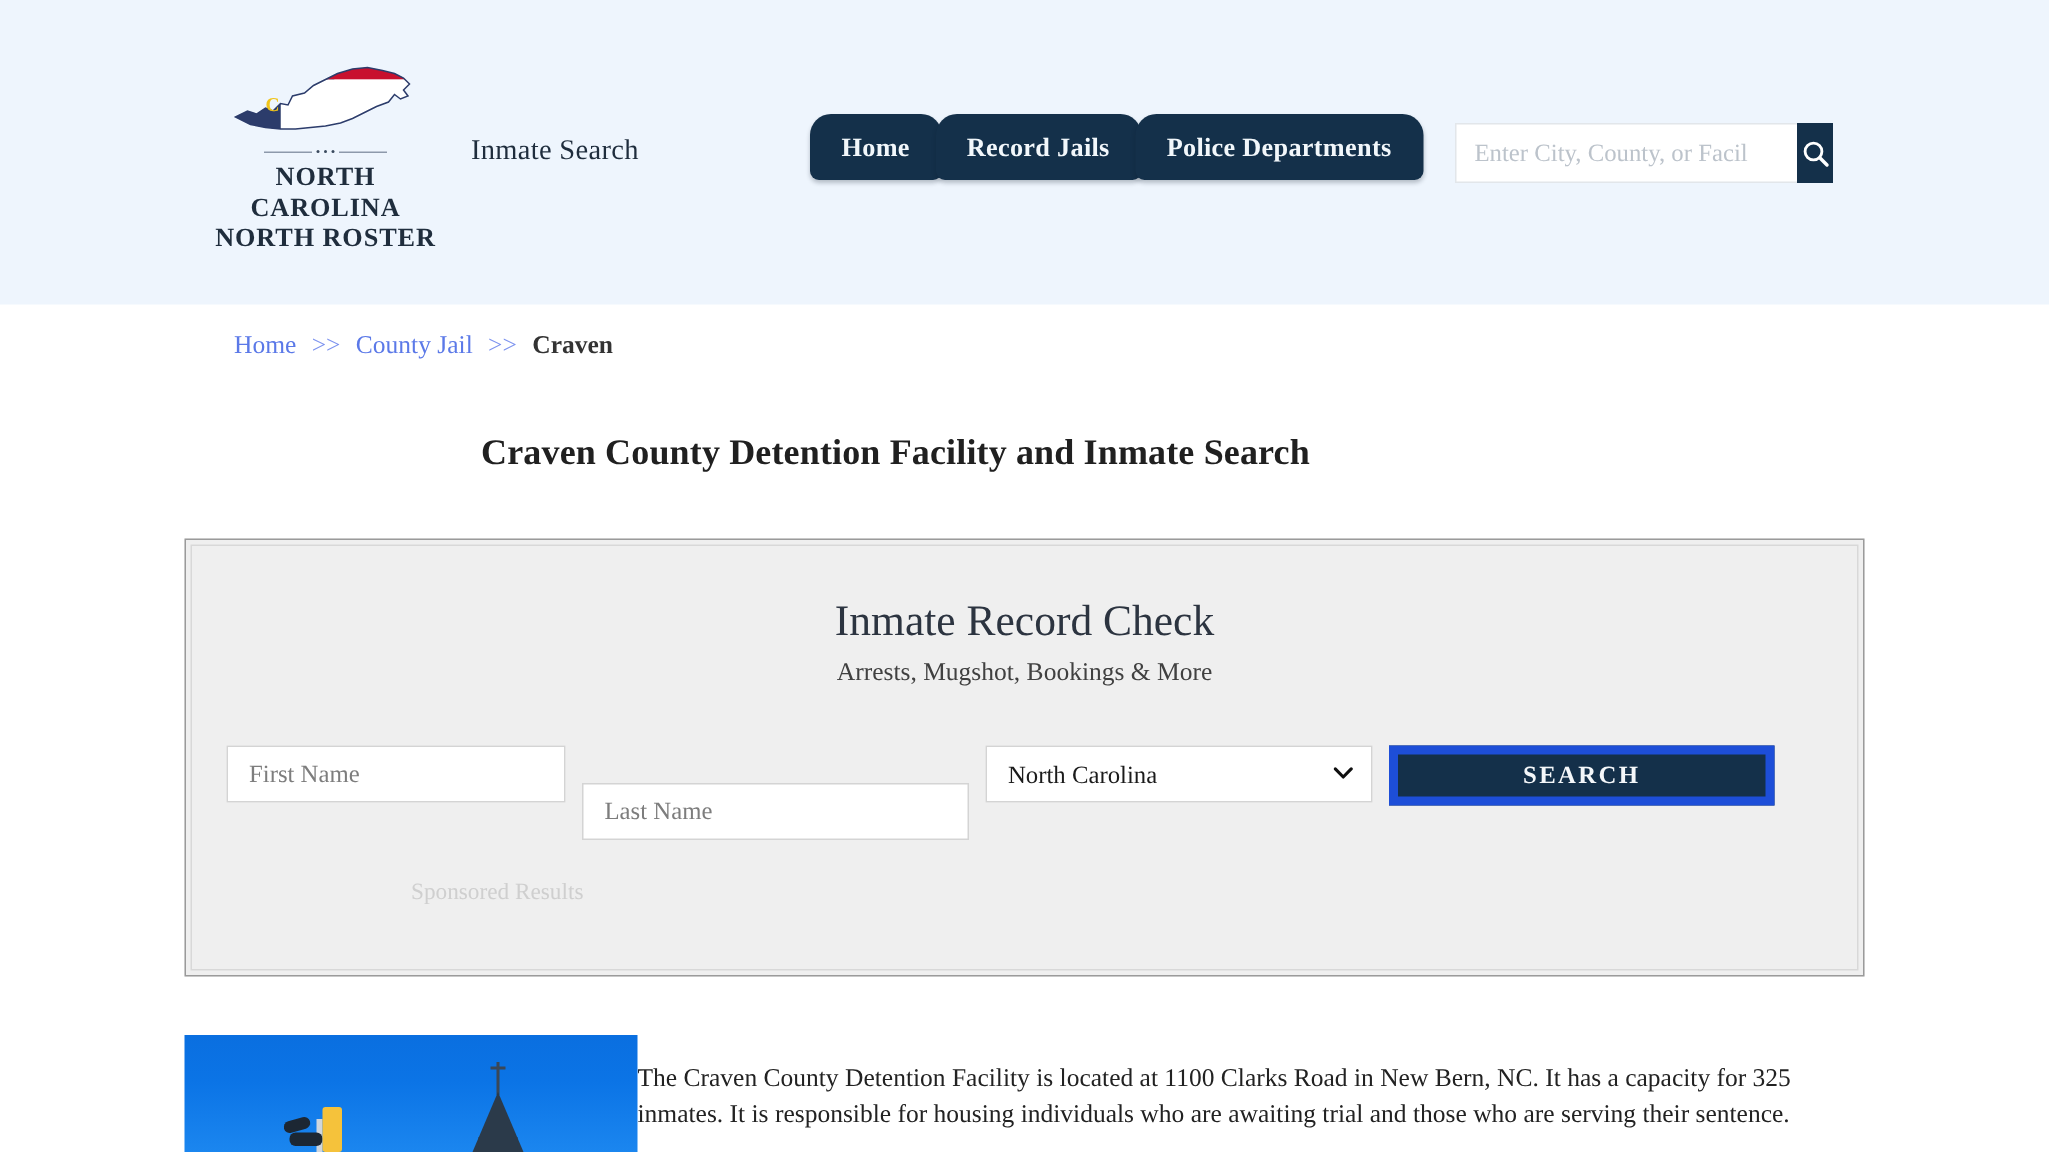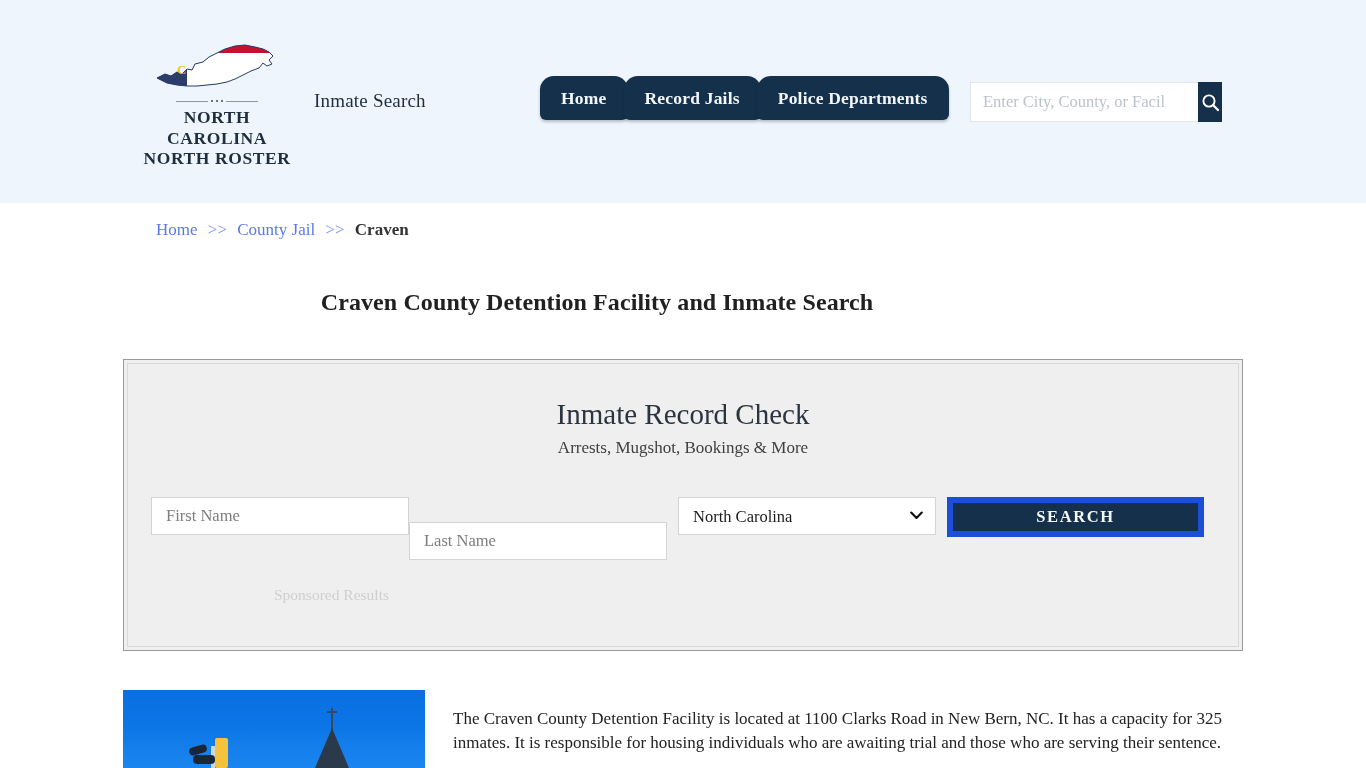--- a/index.html
+++ b/index.html
@@ -186,21 +186,21 @@
     height: 38px;
     border: 1px solid #d4d4d4;
     background: #fff;
     font-family: "Liberation Serif", "DejaVu Serif", serif;
     font-size: 16.5px;
     color: #555;
     padding: 0 14px;
     outline: none;
   }
   .panel-form .fld::placeholder { color: #7d7d7d; }
-  #first-name { width: 258px; }
+  #first-name { width: 226px; margin-right: 11px; }
   #last-name  { width: 258px; margin-right: 11px; margin-top: 25px; }
   .select-wrap {
     position: relative;
     width: 258px;
     margin-right: 11px;
   }
   .select-wrap select {
     width: 258px;
     height: 38px;
     border: 1px solid #d4d4d4;
@@ -303,21 +303,20 @@
   }
   .thumb .signal-arm2 {
     position: absolute;
     left: 66px; bottom: 14px;
     width: 18px; height: 8px;
     background: #1c2733;
     border-radius: 4px;
     transform: rotate(-16deg);
   }
   .facility-text {
-    margin-left: 28px;
     font-size: 17px;
     line-height: 1.42;
     color: #222;
     max-width: 790px;
   }
 </style>
 </head>
 <body>
 
 <header class="site-header">

